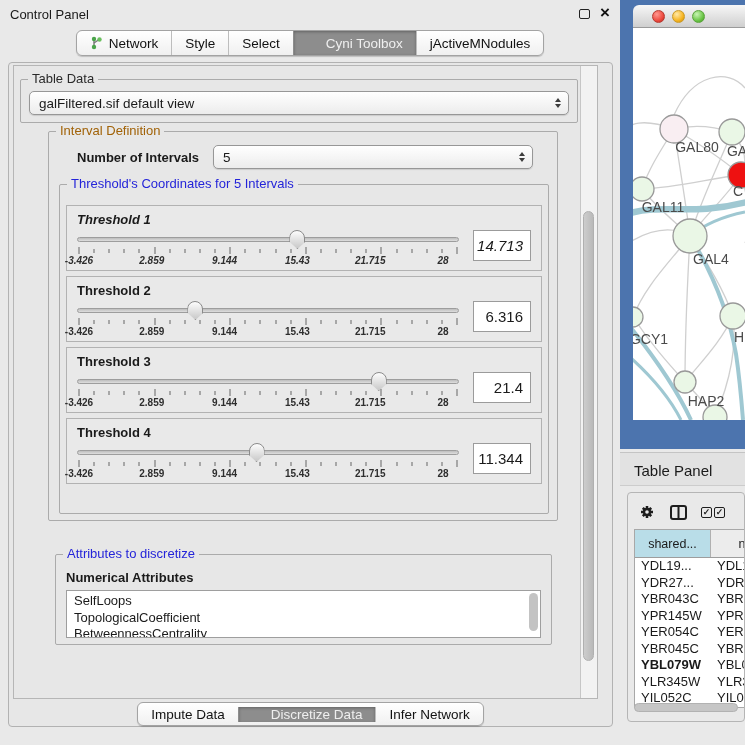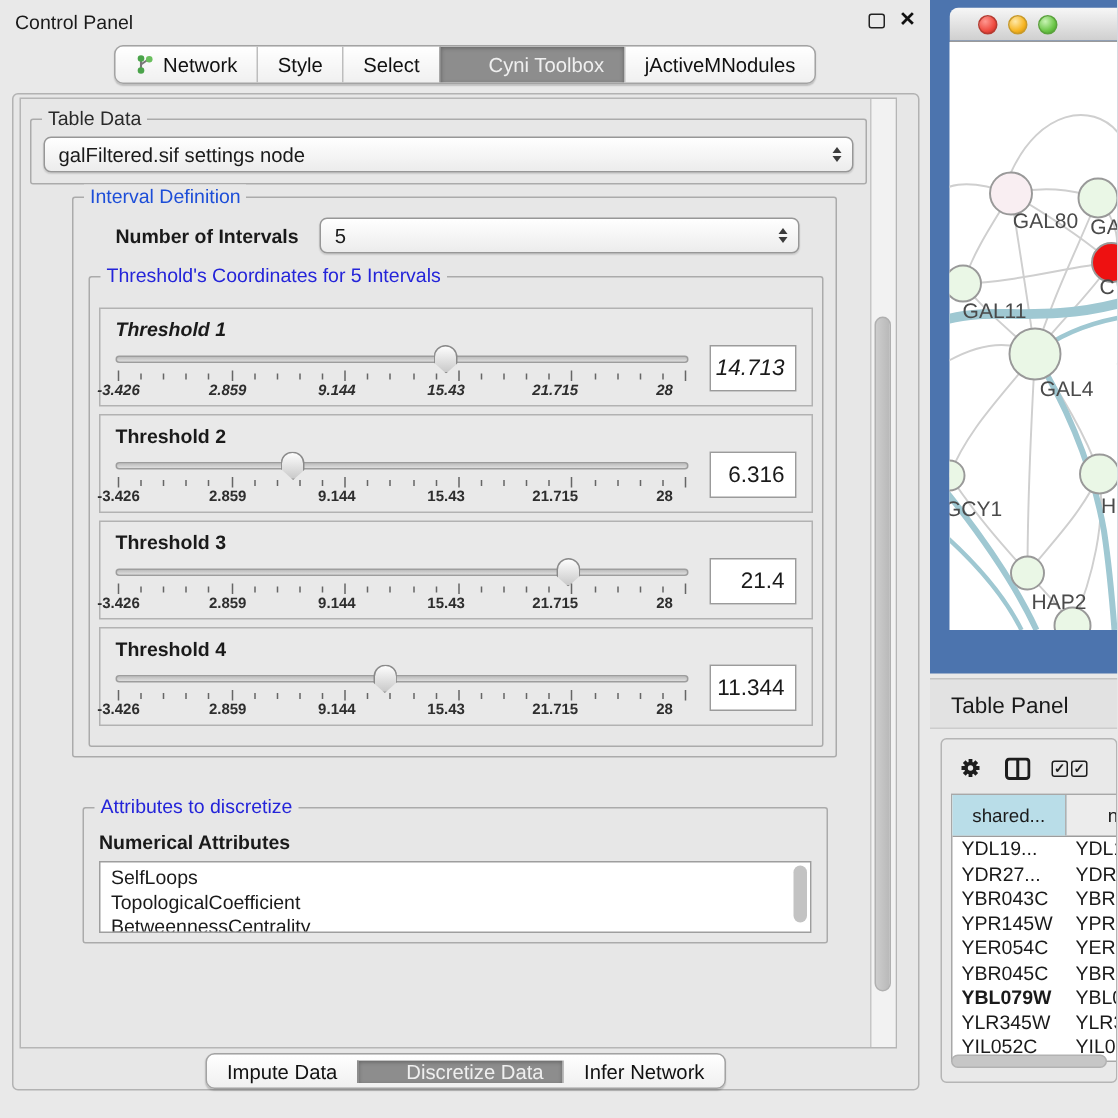--- a/index.html
+++ b/index.html
@@ -25,26 +25,26 @@
              border:1px solid #b2b2b2; border-radius:4px; background:#e7e7e7; }
   .scrollpane { position:absolute; left:13px; top:65px; width:585px; height:634px; border:1px solid #b6b6b6; background:#e7e7e7; }
   .scroll-content { position:absolute; left:14px; top:66px; width:566px; height:632px; overflow:hidden; }
 
   .v-scrollbar { position:absolute; left:580px; top:66px; width:17px; height:632px; background:#f2f2f2; border-left:1px solid #c6c6c6; }
   .v-thumb { position:absolute; left:2px; width:11px; border-radius:7px; background:linear-gradient(90deg,#cdcdcd,#b9b9b9); border:1px solid #b0b0b0; }
 
   
   .grp { position:relative; border:1px solid #ababab; border-radius:2px; }
   .gtitle { position:absolute; top:-9px; left:7px; background:#e7e7e7; padding:0 4px; font-size:13px; line-height:15px; white-space:nowrap; }
-  .t-green { color:#1d4ed8; } .t-blue { color:#2424d9; } .t-dim { color:#8faf8f; } .t-dark { color:#2a2a2a; }
+  .t-green { color:#a16207; } .t-blue { color:#2424d9; } .t-dim { color:#8faf8f; } .t-dark { color:#2a2a2a; }
 
   .grp-disc { margin:15px 0 0 6px; width:552px; height:52px; }
   .grp-table { margin:13px 0 0 6px; width:558px; height:44px; }
   .grp-interval { margin:8px 22px 0 34px; padding-bottom:6px; }
-  .grp-thresholds { margin:15px 8px 0 10px; padding:10px 6px 8px 6px; }
+  .grp-thresholds { margin:15px 8px 0 10px; padding:10px 6px 24px 6px; }
   .grp-attrs { margin:33px 28px 0 41px; padding:8px 10px 6px 10px; }
 
   .combo { position:relative; height:24px; border:1px solid #979797; border-radius:5px;
            background:linear-gradient(#ffffff,#ececec); font-size:13.5px; display:flex; align-items:center;
            padding:0 22px 0 9px; box-shadow:0 1px 1px rgba(0,0,0,.12); white-space:nowrap; overflow:hidden; }
   .spin { position:absolute; right:7px; top:50%; transform:translateY(-50%); display:flex; flex-direction:column; gap:2px; }
   .spin i { display:block; width:0; height:0; border-left:3.5px solid transparent; border-right:3.5px solid transparent; }
   .spin .up { border-bottom:4px solid #3c3c3c; }
   .spin .dn { border-top:4px solid #3c3c3c; }
 
@@ -162,21 +162,21 @@
 
   <div class="cp-body"></div>
   <div class="scrollpane"></div>
 
   <div class="scroll-content">
 
 
     <div class="grp grp-table">
       <span class="gtitle t-dark">Table Data</span>
       <div class="combo combo-table">
-        <span>galFiltered.sif settings node</span>
+        <span>galFiltered.sif default view</span>
         <span class="spin">
             <i class="up"></i>
             <i class="dn"></i>
           </span>
       </div>
     </div>
 
     <div class="grp grp-interval">
       <span class="gtitle t-green">Interval Definition</span>
 

